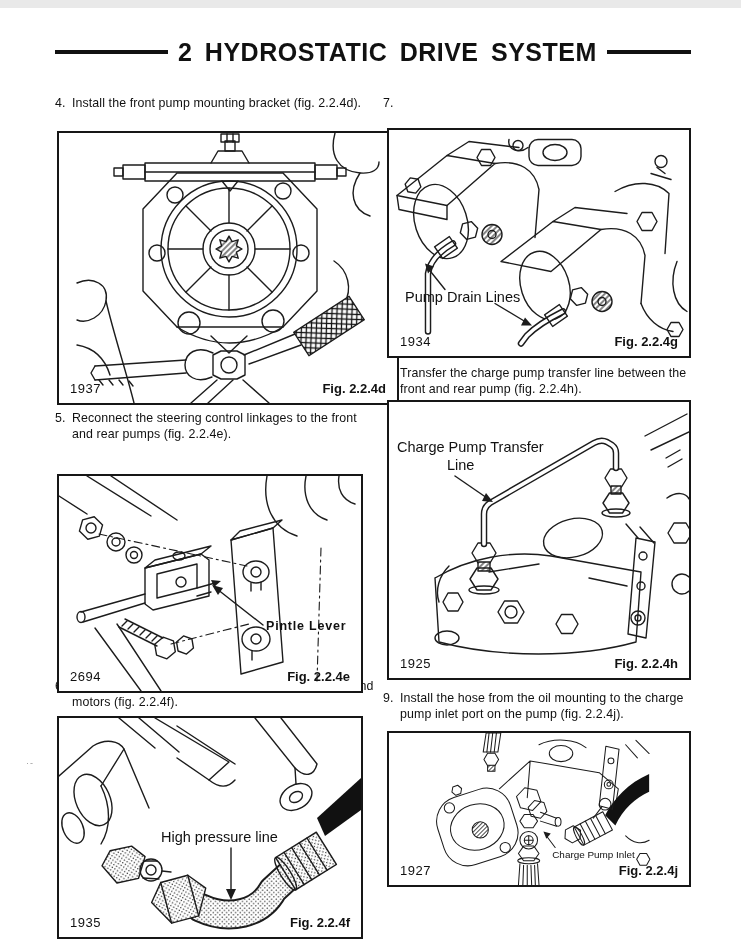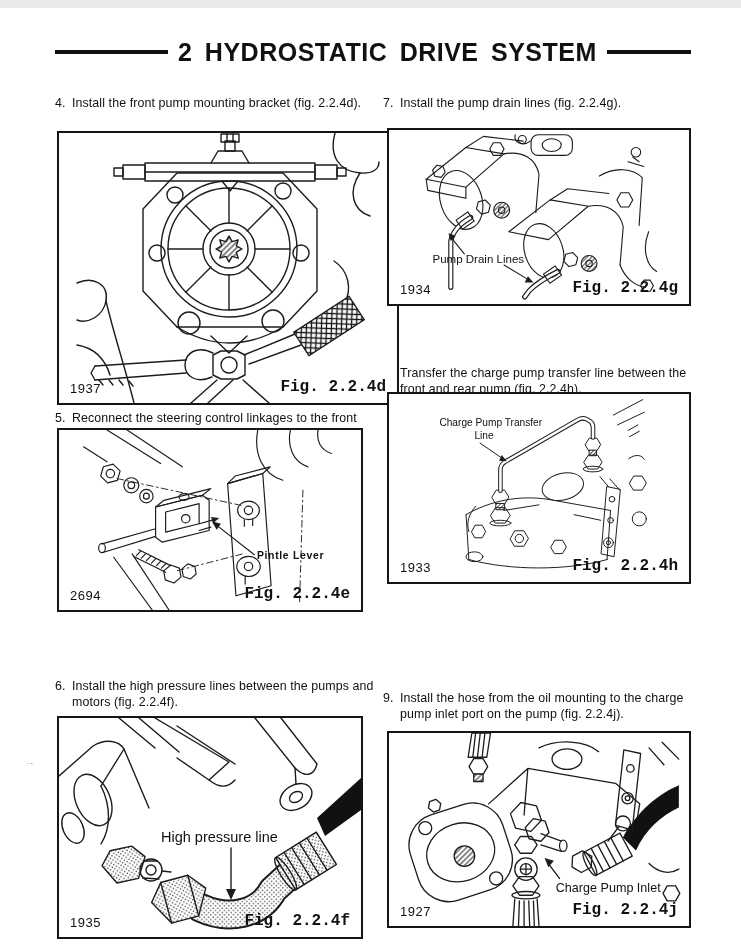--- a/index.html
+++ b/index.html
@@ -9,21 +9,21 @@
 .title-row { position:absolute; left:55px; top:29px; width:636px; height:30px; display:flex; align-items:center; }
 .rule { height:3.5px; background:#111; }
 .rule-l { width:113px; margin-right:10px; }
 .rule-r { flex:1; margin-left:10px; }
 .title { font-size:25px; font-weight:bold; letter-spacing:.5px; word-spacing:5px; white-space:nowrap; }
 .step { position:absolute; display:flex; font-size:12.4px; line-height:15.6px; letter-spacing:.1px; }
 .step .num { flex:0 0 17px; }
 .fig { position:absolute; background:#fff; border:2px solid #161616; }
 .fig svg { position:absolute; inset:0; width:100%; height:100%; }
 .photo { position:absolute; left:11px; bottom:7px; font-size:13px; font-weight:normal; letter-spacing:.5px; }
-.flabel { position:absolute; right:11px; bottom:7px; font-size:16px; font-weight:bold;font-family:Liberation Mono, monospace; }
+.flabel { position:absolute; right:11px; bottom:7px; font-size:13px; font-weight:bold; }
 .margin-artifact { position:absolute; left:26px; top:750px; font-size:9px; color:#999; letter-spacing:1px; }
 .art { stroke:#1c1c1c; stroke-width:1.4; fill:none; stroke-linecap:round; stroke-linejoin:round; }
 .ah { fill:#1c1c1c; stroke:none; }
 .tube-o { stroke-width:6.5px; }
 .tube-i { stroke:#fff; stroke-width:3.6px; }
 .dashdot { stroke-dasharray:8 4 2 4; stroke-width:1.1px; }
 .callout { fill:#111; stroke:none; font-family:"Liberation Sans","DejaVu Sans",sans-serif; font-size:14.5px; }
 .callout-bold { font-weight:bold; font-size:12.5px; letter-spacing:.8px; }
 .callout-sm { font-size:13.5px; }
 </style>
@@ -58,21 +58,20 @@
   </header>
 
   <div class="margin-artifact">·-</div>
 
   <p class="step" style="left:55px;top:88px;width:322px">
     <span class="num">4.</span>
     <span class="txt">Install the front pump mounting bracket (fig. 2.2.4d).</span>
   </p>
   <p class="step" style="left:383px;top:88px;width:322px">
     <span class="num">7.</span>
-    <span class="txt">Install the pump drain lines (fig. 2.2.4g).</span>
   </p>
   <p class="step" style="left:55px;top:403px;width:322px">
     <span class="num">5.</span>
     <span class="txt">Reconnect the steering control linkages to the front and rear pumps (fig. 2.2.4e).</span>
   </p>
   <p class="step" style="left:383px;top:358px;width:322px">
     <span class="num">8.</span>
     <span class="txt">Transfer the charge pump transfer line between the front and rear pump (fig. 2.2.4h).</span>
   </p>
   <p class="step" style="left:55px;top:671px;width:322px">
@@ -140,21 +139,21 @@
         <g transform="translate(252,193) rotate(-33)">
           <rect x="-33" y="-14" width="66" height="28" fill="url(#xh)"></rect>
         </g>
         <path d="M224,212 L172,231 M218,201 L167,222"></path>
       </g>
     </svg>
     <div class="photo">1937</div>
     <div class="flabel">Fig. 2.2.4d</div>
   </figure>
 
-  <figure class="fig" style="left:57px;top:420px;width:306px;height:184px">
+  <figure class="fig" style="left:57px;top:466px;width:306px;height:219px">
     <svg viewBox="0 0 302 215">
       <g class="art">
         <path d="M208,0 C203,28 213,52 238,60"></path>
         <path d="M247,0 C243,20 250,38 268,44"></path>
         <path d="M280,0 C278,13 283,24 296,28"></path>
         <path class="dashdot" d="M262,72 L258,205"></path>
         <path d="M28,0 L92,40 M52,0 L118,44 M0,20 L28,38"></path>
         <path d="M36,152 L82,215 M58,148 L102,215"></path>
         <path class="dashdot" d="M40,58 L188,90"></path>
         <path class="dashdot" d="M112,168 L190,148"></path>
@@ -245,21 +244,21 @@
         <path d="M236,50 L237,66"></path>
         <line x1="172" y1="130" x2="172" y2="174"></line>
         <polygon class="ah" points="172,182 167,171 177,171"></polygon>
       </g>
       <text class="callout" x="102" y="124">High pressure line</text>
     </svg>
     <div class="photo">1935</div>
     <div class="flabel">Fig. 2.2.4f</div>
   </figure>
 
-  <figure class="fig" style="left:387px;top:120px;width:304px;height:178px">
+  <figure class="fig" style="left:387px;top:120px;width:304px;height:230px">
     <svg viewBox="0 0 300 219">
       <g class="art">
         <g>
           <path d="M8,62 L58,22 L106,30 L58,72 Z"></path>
           <path d="M8,62 L10,76 L58,86 M58,72 L58,86"></path>
           <ellipse transform="rotate(-18 52 88)" cx="52" cy="88" rx="26" ry="38"></ellipse>
           <path d="M106,30 C130,26 146,36 150,56 L146,104"></path>
           <path d="M58,22 L80,8 L130,14"></path>
           <path d="M120,6 C118,16 130,21 139,14"></path>
             <circle cx="129" cy="12" r="5"></circle>
@@ -313,21 +312,21 @@
         <polygon class="ah" points="36,130 45,133 39,140"></polygon>
         <line x1="106" y1="170" x2="136" y2="188"></line>
         <polygon class="ah" points="143,192 132,192 136,184"></polygon>
       </g>
       <text class="callout" x="16" y="168">Pump Drain Lines</text>
     </svg>
     <div class="photo">1934</div>
     <div class="flabel">Fig. 2.2.4g</div>
   </figure>
 
-  <figure class="fig" style="left:387px;top:384px;width:304px;height:192px">
+  <figure class="fig" style="left:387px;top:392px;width:304px;height:280px">
     <svg viewBox="0 0 300 268">
       <g class="art">
         <path d="M46,172 C80,152 122,144 162,150 M162,150 L252,166 M252,166 L247,236 M46,172 L50,236 M50,236 C110,252 190,252 247,236"></path>
         <ellipse transform="rotate(-14 184 132)" cx="184" cy="132" rx="30" ry="19"></ellipse>
         <path d="M60,160 C50,170 46,184 50,196"></path>
         <g transform="translate(122,206)">
             <polygon points="-13,0 -6.5,-11 6.5,-11 13,0 6.5,11 -6.5,11"></polygon>
             <circle r="6"></circle>
           </g>
         <g transform="translate(178,218)">
@@ -374,25 +373,25 @@
           <ellipse cx="227" cy="107" rx="14" ry="4"></ellipse>
         </g>
         <path class="tube-o" d="M95,138 L95,108 Q95,101 101,97 L205,37 Q212,33 218,36 L223,39 Q227,42 227,47 L227,62"></path>
         <path class="tube-i" d="M95,138 L95,108 Q95,101 101,97 L205,37 Q212,33 218,36 L223,39 Q227,42 227,47 L227,62"></path>
         <line x1="66" y1="70" x2="98" y2="92"></line>
         <polygon class="ah" points="104,96 93,95 97,87"></polygon>
       </g>
       <text class="callout" x="8" y="46">Charge Pump Transfer</text>
       <text class="callout" x="58" y="64">Line</text>
     </svg>
-    <div class="photo">1933</div>
+    <div class="photo">1925</div>
     <div class="flabel">Fig. 2.2.4h</div>
   </figure>
 
-  <figure class="fig" style="left:387px;top:723px;width:304px;height:197px">
+  <figure class="fig" style="left:387px;top:723px;width:304px;height:156px">
     <svg viewBox="0 0 300 207">
       <g class="art">
         <g>
           <g transform="translate(66,128) rotate(-18)">
             <rect x="-52" y="-48" width="104" height="96" rx="34"></rect>
             <ellipse rx="37" ry="31"></ellipse>
           </g>
           <circle cx="28" cy="102" r="7"></circle>
             <circle cx="104" cy="156" r="7"></circle>
           <circle cx="70" cy="132" r="11" fill="url(#hat)"></circle>

